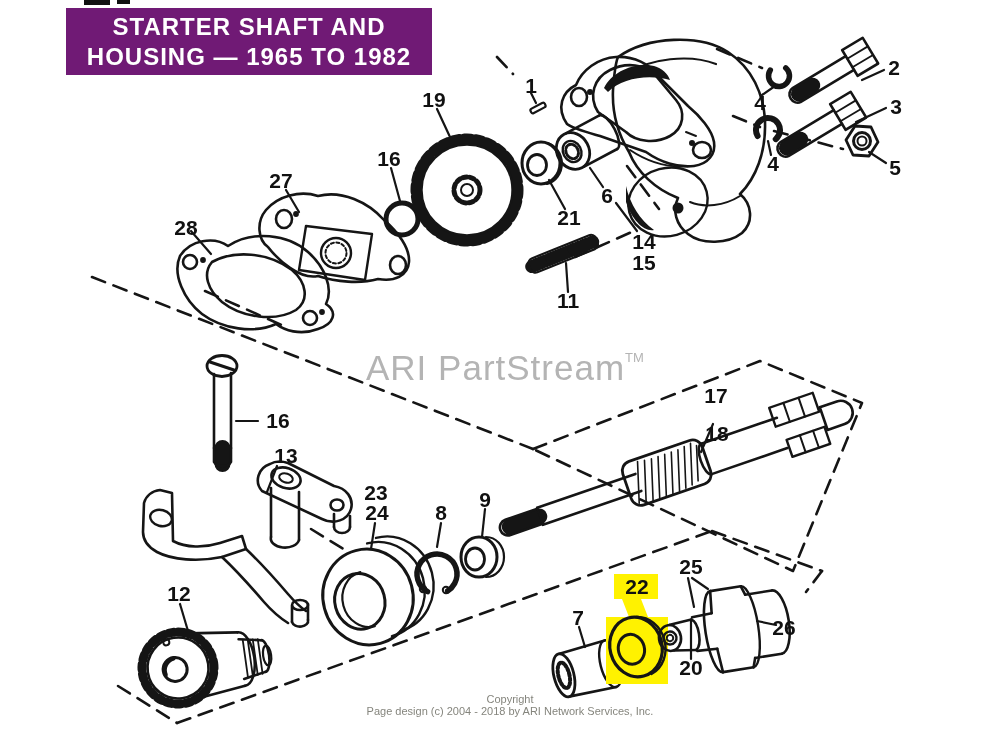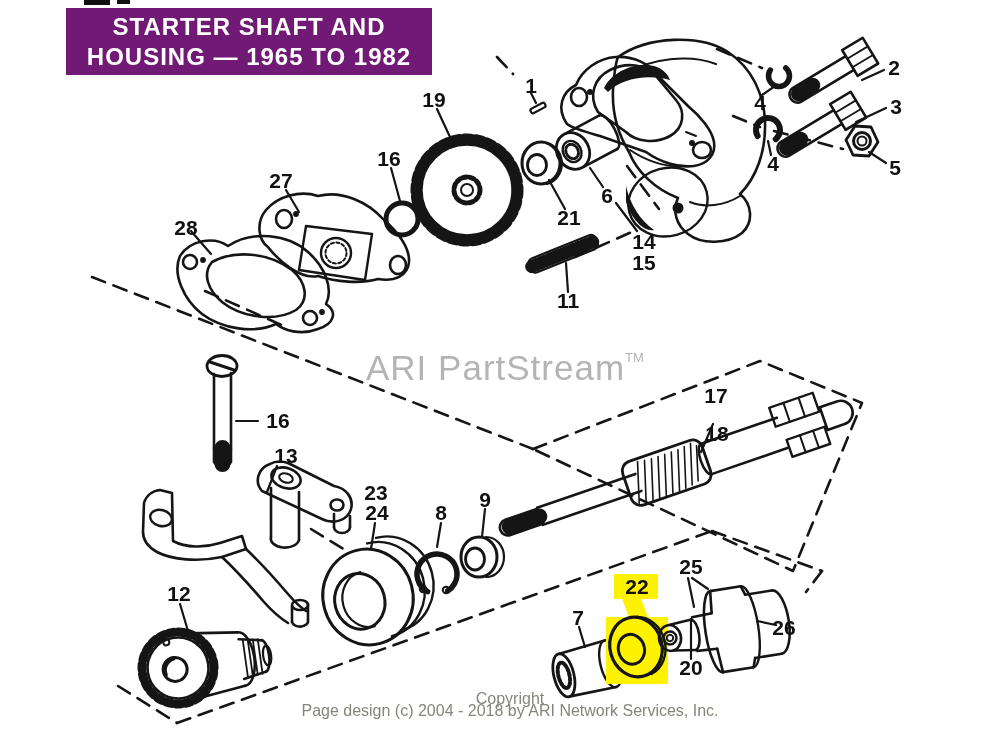--- a/index.html
+++ b/index.html
@@ -8,21 +8,21 @@
   #art{position:absolute;left:0;top:0;}
   
   #title-block{position:absolute;left:66px;top:8px;width:366px;height:67px;background:#701a75;
     color:#fff;display:flex;flex-direction:column;justify-content:center;align-items:center;}
   #title-block .tl{font-weight:bold;font-size:24px;line-height:30px;letter-spacing:1px;white-space:nowrap;}
   
   #watermark{position:absolute;left:366px;top:348px;color:#b4b4b4;font-size:35px;letter-spacing:1px;white-space:nowrap;}
   #watermark sup{font-size:13px;vertical-align:18px;letter-spacing:0;text-align:center;}
   
   #footer{position:absolute;left:300px;top:693px;width:420px;text-align:center;color:#85857d;
-          font-size:16px;line-height:12px;}
+          font-size:11px;line-height:12px;}
   
   #labels{position:absolute;left:0;top:0;width:1000px;height:750px;}
   .part-label{position:absolute;transform:translate(-50%,-50%);font-weight:bold;font-size:21px;
               color:#111;line-height:20px;cursor:pointer;}
 </style>
 </head>
 <body>
 
 <div id="stage">
 

